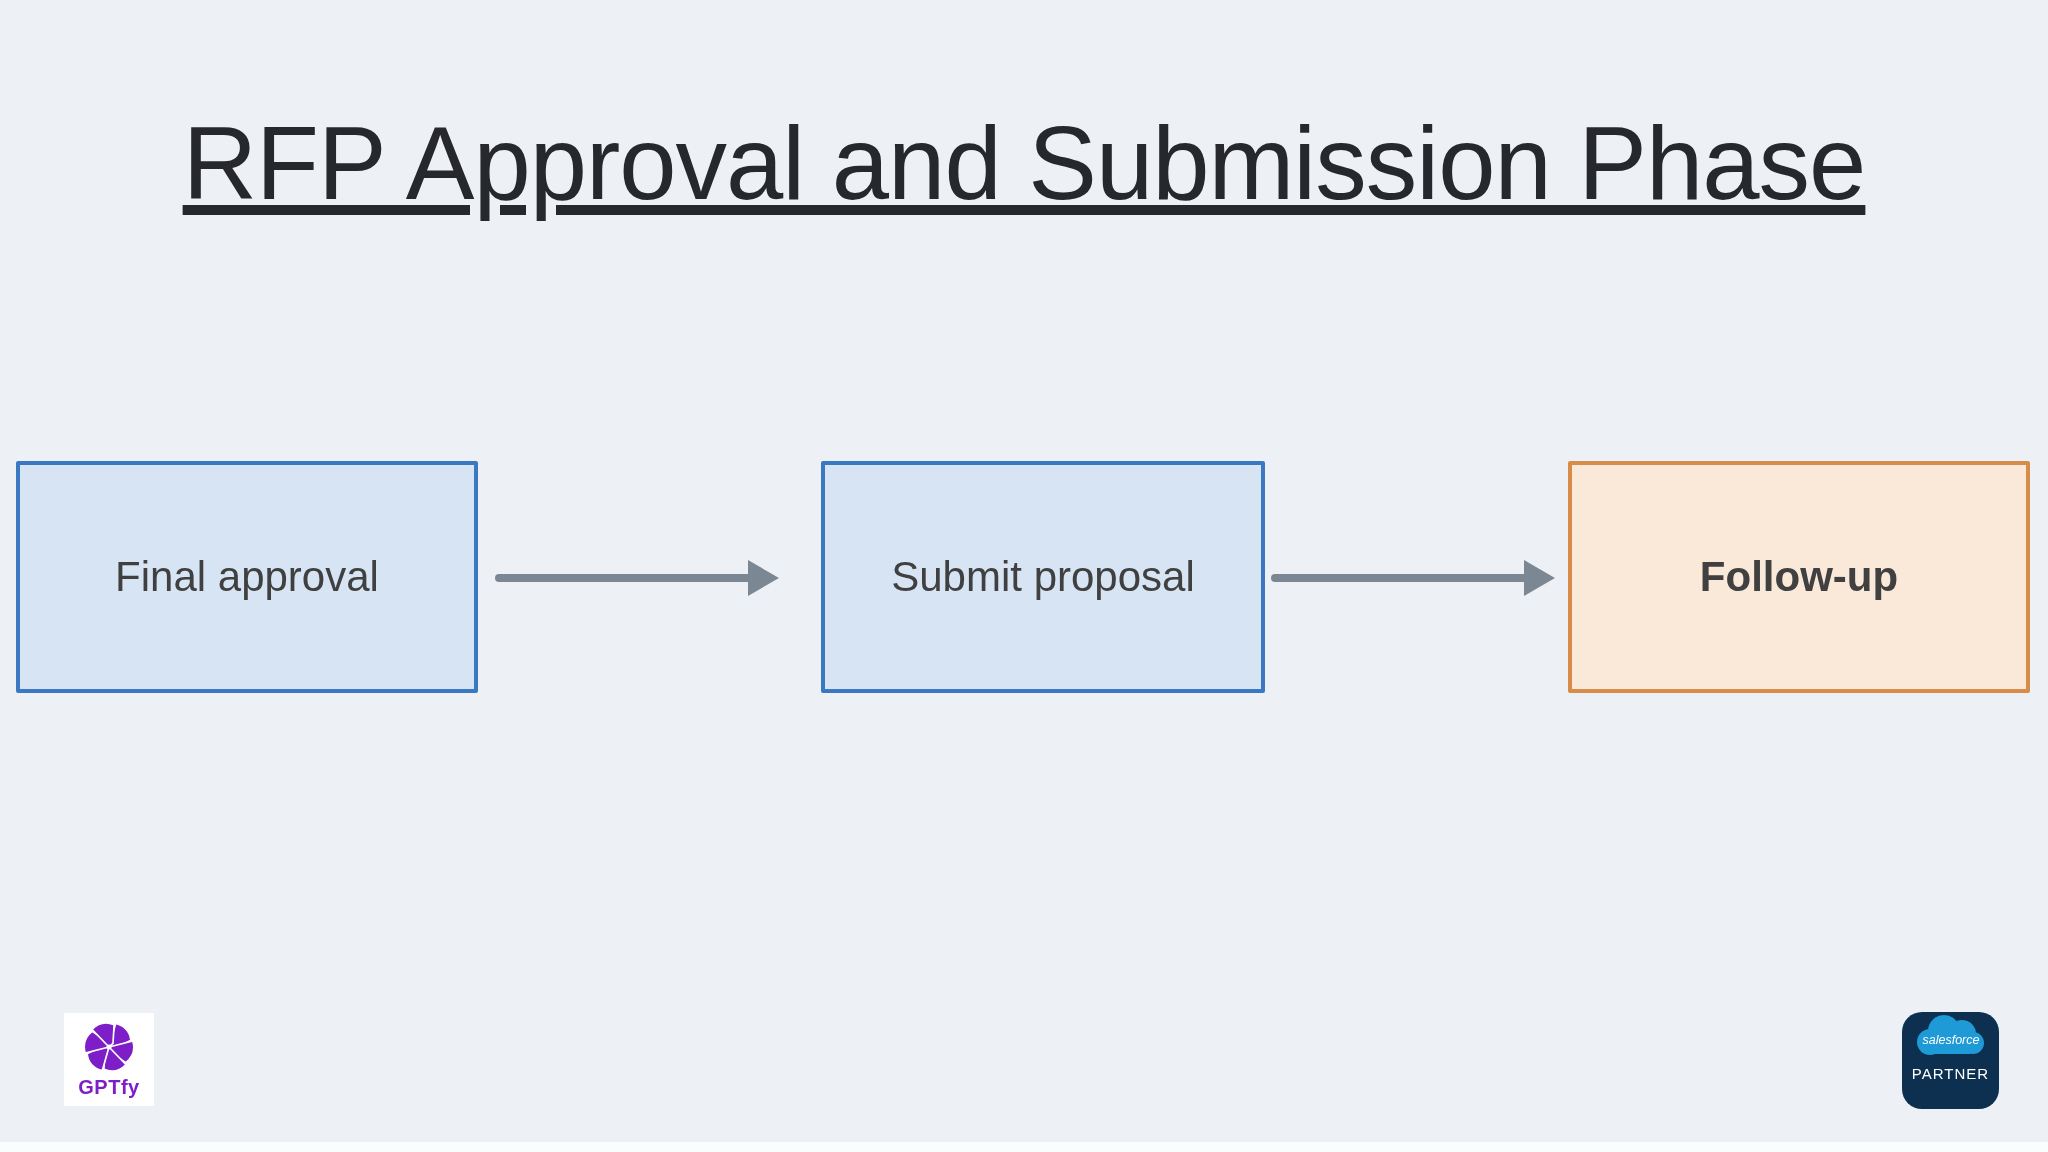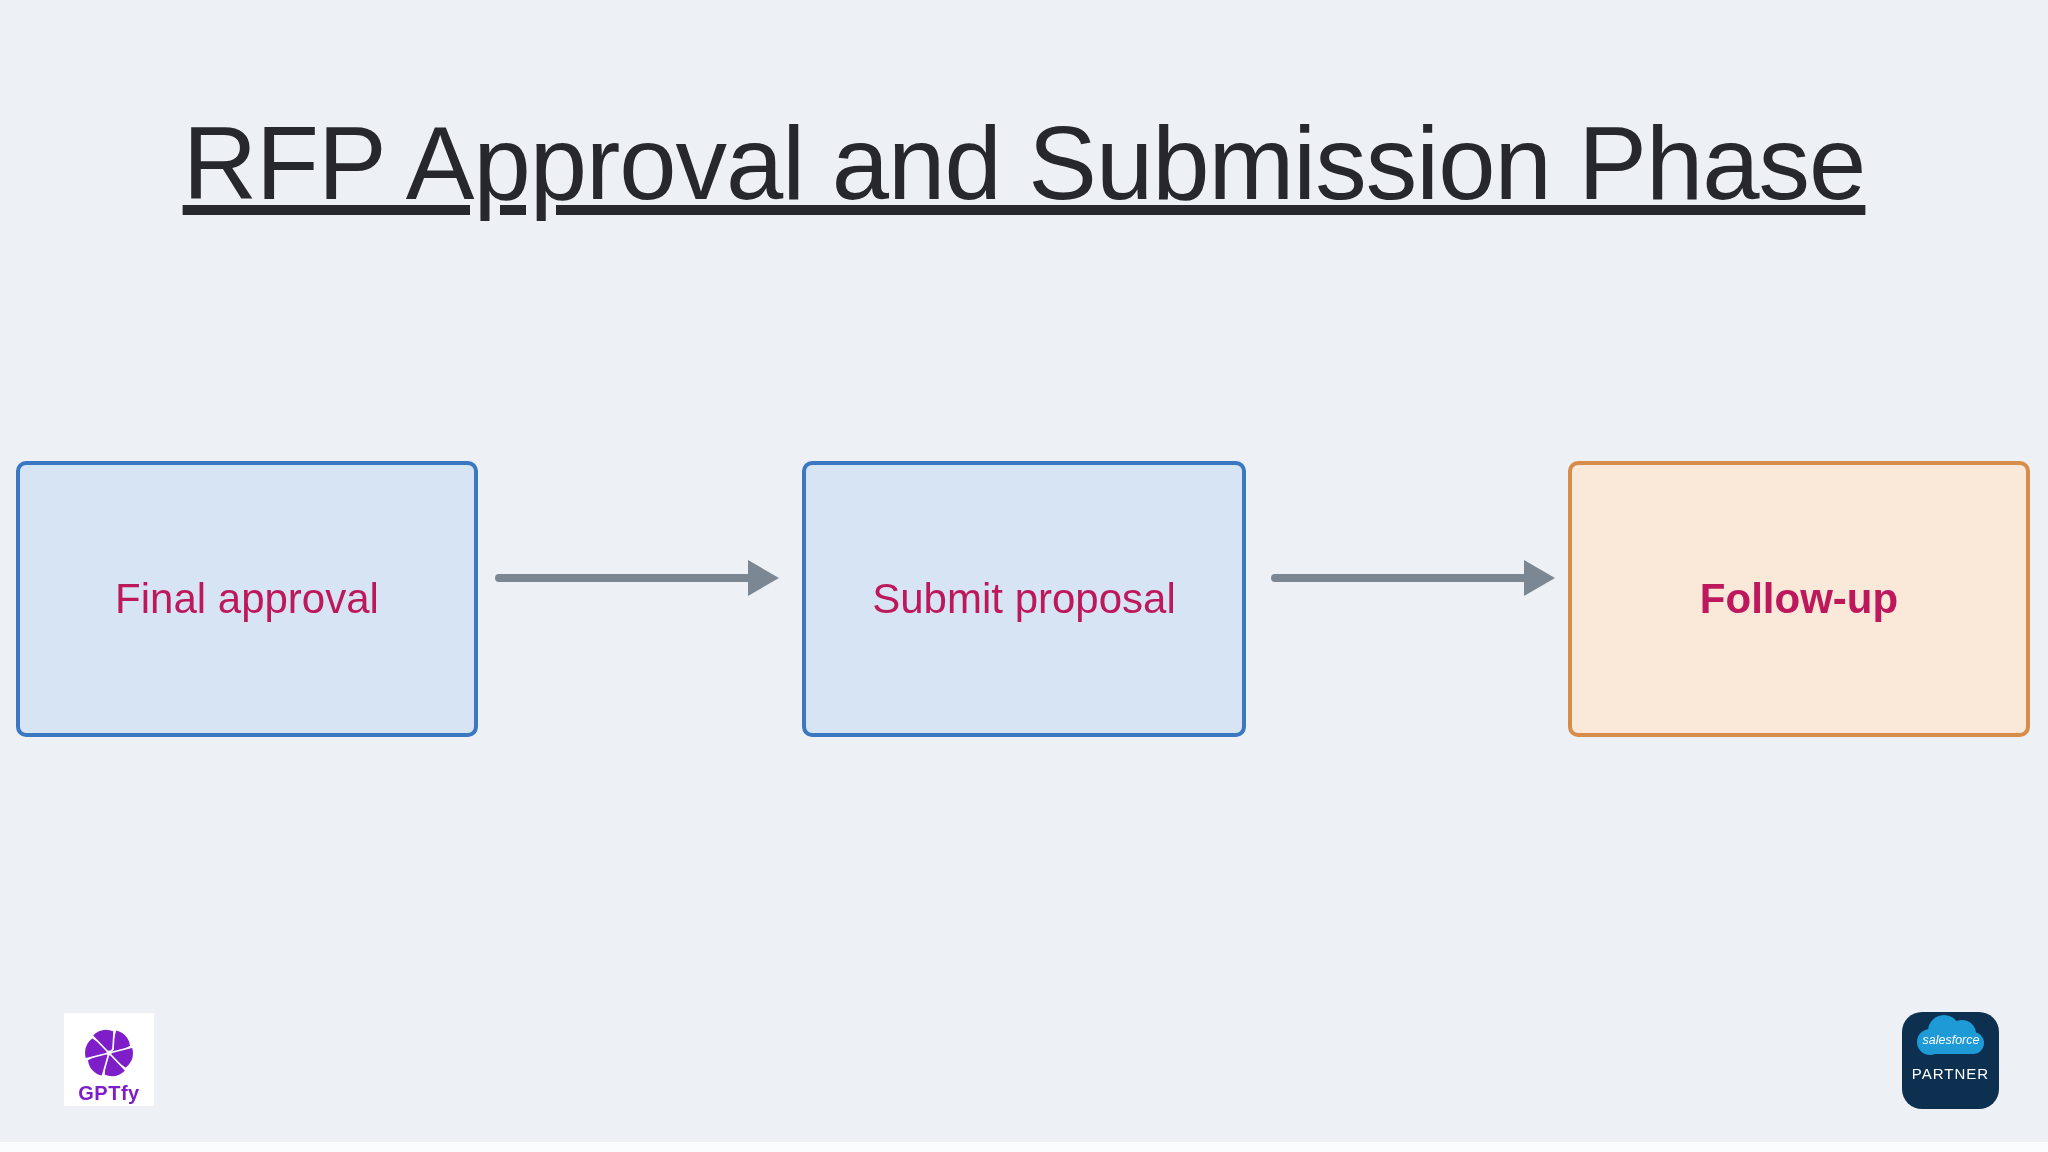--- a/index.html
+++ b/index.html
@@ -22,54 +22,54 @@
     color: #26282d;
     line-height: 1.3;
     white-space: nowrap;
     text-decoration: underline;
   }
 
   
   .node {
     position: absolute;
     top: 461px;
-    height: 276px;
+    height: 232px;
     box-sizing: border-box;
-    border-radius: 10px;
+    border-radius: 2px;
     border: 4px solid;
     display: flex;
     align-items: center;
     justify-content: center;
     font-size: 42px;
     font-weight: 500;
-    color: #be185d;
+    color: #404040;
   }
   .node.process  { background: #d7e4f4; border-color: #3a79c2; }
   .node.highlight{ background: #fae8d9; border-color: #d88c4a; }
   .node-1 { left: 16px;   width: 462px; }
-  .node-2 { left: 802px;  width: 444px; }
+  .node-2 { left: 821px;  width: 444px; }
   .node-3 { left: 1568px; width: 462px; font-weight: bold; }
 
   .edges-layer {
     position: absolute; top: 0; left: 0;
     width: 2048px; height: 1152px;
     pointer-events: none;
   }
 
   
   .gptfy-badge {
     position: absolute;
     left: 64px; top: 1013px;
     width: 90px; height: 93px;
     background: #ffffff;
     display: flex;
     flex-direction: column;
     align-items: center;
     justify-content: flex-start;
-    padding-top: 13px;
+    padding-top: 7px;
     box-sizing: border-box;
   }
   .gptfy-label {
     font-size: 20px;
     font-weight: bold;
     color: #7d1ec9;
     letter-spacing: 0.5px;
     margin-top: 2px;
   }
 

